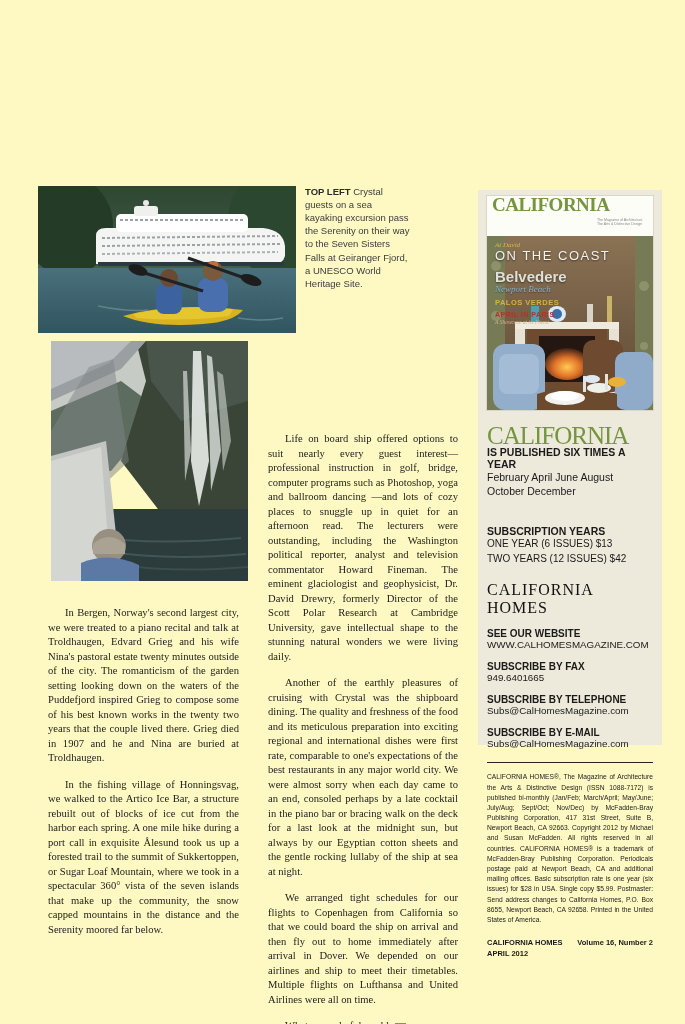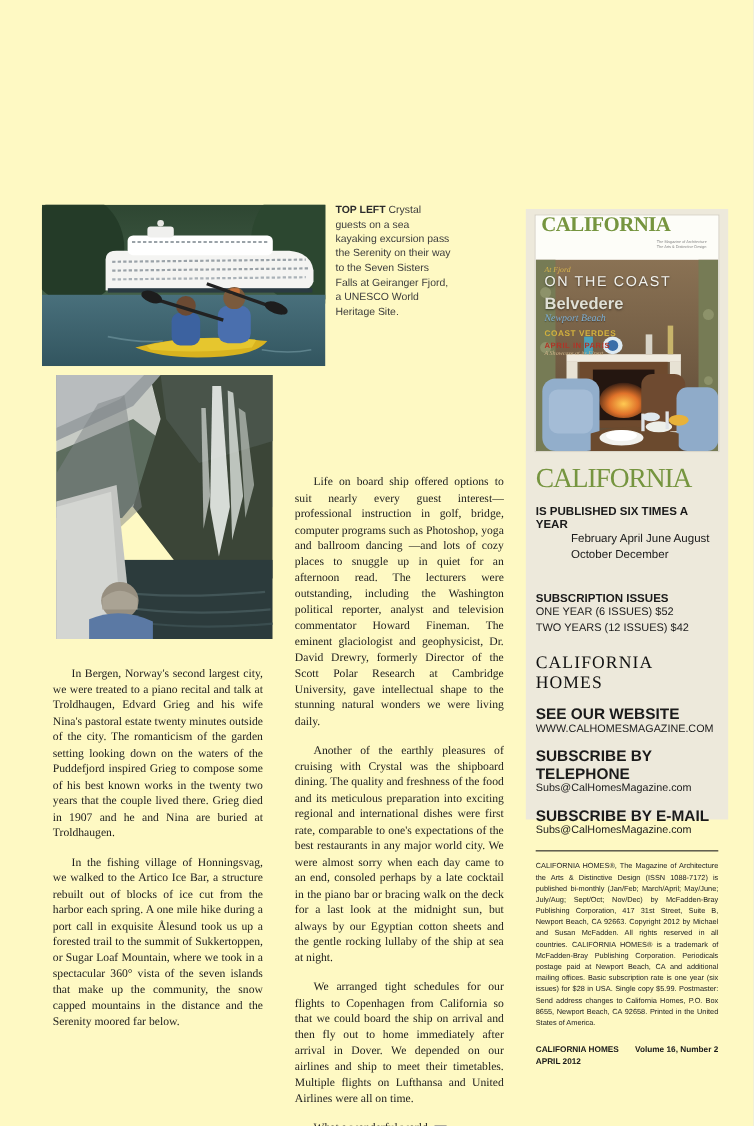--- a/index.html
+++ b/index.html
@@ -44,29 +44,29 @@
                 text-shadow:0 1px 2px rgba(0,0,0,.5);}
   .cl-newport{top:48px;color:#7fb2d8;font-size:9px;font-style:italic;
               font-family:"Liberation Serif",serif;text-shadow:0 1px 1px rgba(0,0,0,.4);}
   .cl-palos{top:62px;color:#d2b13e;font-size:7.5px;font-weight:bold;letter-spacing:.5px;}
   .cl-april{top:75px;color:#b03528;font-size:7px;font-weight:bold;letter-spacing:.5px;}
   .cl-sub{top:83px;color:#cdb389;font-size:5.5px;font-style:italic;
           font-family:"Liberation Serif",serif;}
 
   .biglogo{margin-top:15px;font-family:"Liberation Serif",serif;color:#76953f;
            font-size:25px;line-height:0.84;letter-spacing:-1px;}
-  .pub-head{margin-top:13px;font-weight:bold;font-size:10.5px;}
-  .pub-months{font-size:10.5px;line-height:1.35;margin-left:32px;}
+  .pub-head{font-weight:bold;font-size:10.5px;}
+  .pub-months{font-size:10.5px;line-height:1.35;}
   .sub-head{margin-top:27px;font-weight:bold;font-size:10.5px;}
   .sub-line{font-size:10px;line-height:1.45;}
   .addr-name{margin-top:15px;font-family:"Liberation Serif",serif;font-size:16px;
              letter-spacing:1px;color:#111;}
   .addr-po{font-size:8.8px;margin-top:2px;letter-spacing:.2px;}
   .contact{margin-top:11px;}
-  .contact .h{font-weight:bold;font-size:14px;}
+  .contact .h{font-weight:bold;font-size:10px;}
   .contact .v{font-size:9.8px;}
   .rule{border:0;border-top:1.5px solid #222;margin:13px 0 9px 0;}
   .fineprint{font-size:6.7px;line-height:1.52;text-align:justify;color:#222;}
   .sb-footer{display:flex;justify-content:space-between;margin-top:13px;
              font-size:7.5px;font-weight:bold;line-height:1.4;}
 </style>
 </head>
 <body>
 
 <div class="page">
@@ -212,49 +212,53 @@
 
           <path d="M50 158 q35-12 80 0 L130 174 50 174 Z" fill="#6b4a2e"></path>
           <ellipse cx="78" cy="162" rx="20" ry="7" fill="#f2f2ee"></ellipse>
           <ellipse cx="78" cy="160" rx="14" ry="5" fill="#ffffff"></ellipse>
           <ellipse cx="112" cy="152" rx="12" ry="5" fill="#eef0ea"></ellipse>
           <rect x="96" y="140" width="3" height="16" fill="#dfe3e6"></rect>
           <rect x="118" y="138" width="3" height="16" fill="#dfe3e6"></rect>
           <ellipse cx="130" cy="146" rx="9" ry="5" fill="#e8b23a"></ellipse>
           <ellipse cx="105" cy="143" rx="8" ry="4" fill="#dfe8ee"></ellipse>
         </svg>
-        <div class="cover-line cl-athome">At Fjord</div>
+        <div class="cover-line cl-athome">At David</div>
         <div class="cover-line cl-coast">ON THE COAST</div>
         <div class="cover-line cl-belvedere">Belvedere</div>
         <div class="cover-line cl-newport">Newport Beach</div>
-        <div class="cover-line cl-palos">COAST VERDES</div>
+        <div class="cover-line cl-palos">PALOS VERDES</div>
         <div class="cover-line cl-april">APRIL IN PARIS</div>
         <div class="cover-line cl-sub">A Showcase at its Finest</div>
       </div>
     </div>
 
     <div class="biglogo">
       <div>CALIFORNIA</div>
     </div>
 
     <div class="pub-head">IS PUBLISHED SIX TIMES A YEAR</div>
     <div class="pub-months">February April June August</div>
     <div class="pub-months">October December</div>
 
-    <div class="sub-head">SUBSCRIPTION ISSUES</div>
-    <div class="sub-line">ONE YEAR (6 ISSUES) $52</div>
+    <div class="sub-head">SUBSCRIPTION YEARS</div>
+    <div class="sub-line">ONE YEAR (6 ISSUES) $13</div>
     <div class="sub-line">TWO YEARS (12 ISSUES) $42</div>
 
     <div class="addr-name">CALIFORNIA HOMES</div>
 
     <div class="contact">
       <div class="h">SEE OUR WEBSITE</div>
       <div class="v">WWW.CALHOMESMAGAZINE.COM</div>
     </div>
 
+    <div class="contact">
+      <div class="h">SUBSCRIBE BY FAX</div>
+      <div class="v">949.6401665</div>
+    </div>
 
     <div class="contact">
       <div class="h">SUBSCRIBE BY TELEPHONE</div>
       <div class="v">Subs@CalHomesMagazine.com</div>
     </div>
 
     <div class="contact">
       <div class="h">SUBSCRIBE BY E-MAIL</div>
       <div class="v">Subs@CalHomesMagazine.com</div>
     </div>

